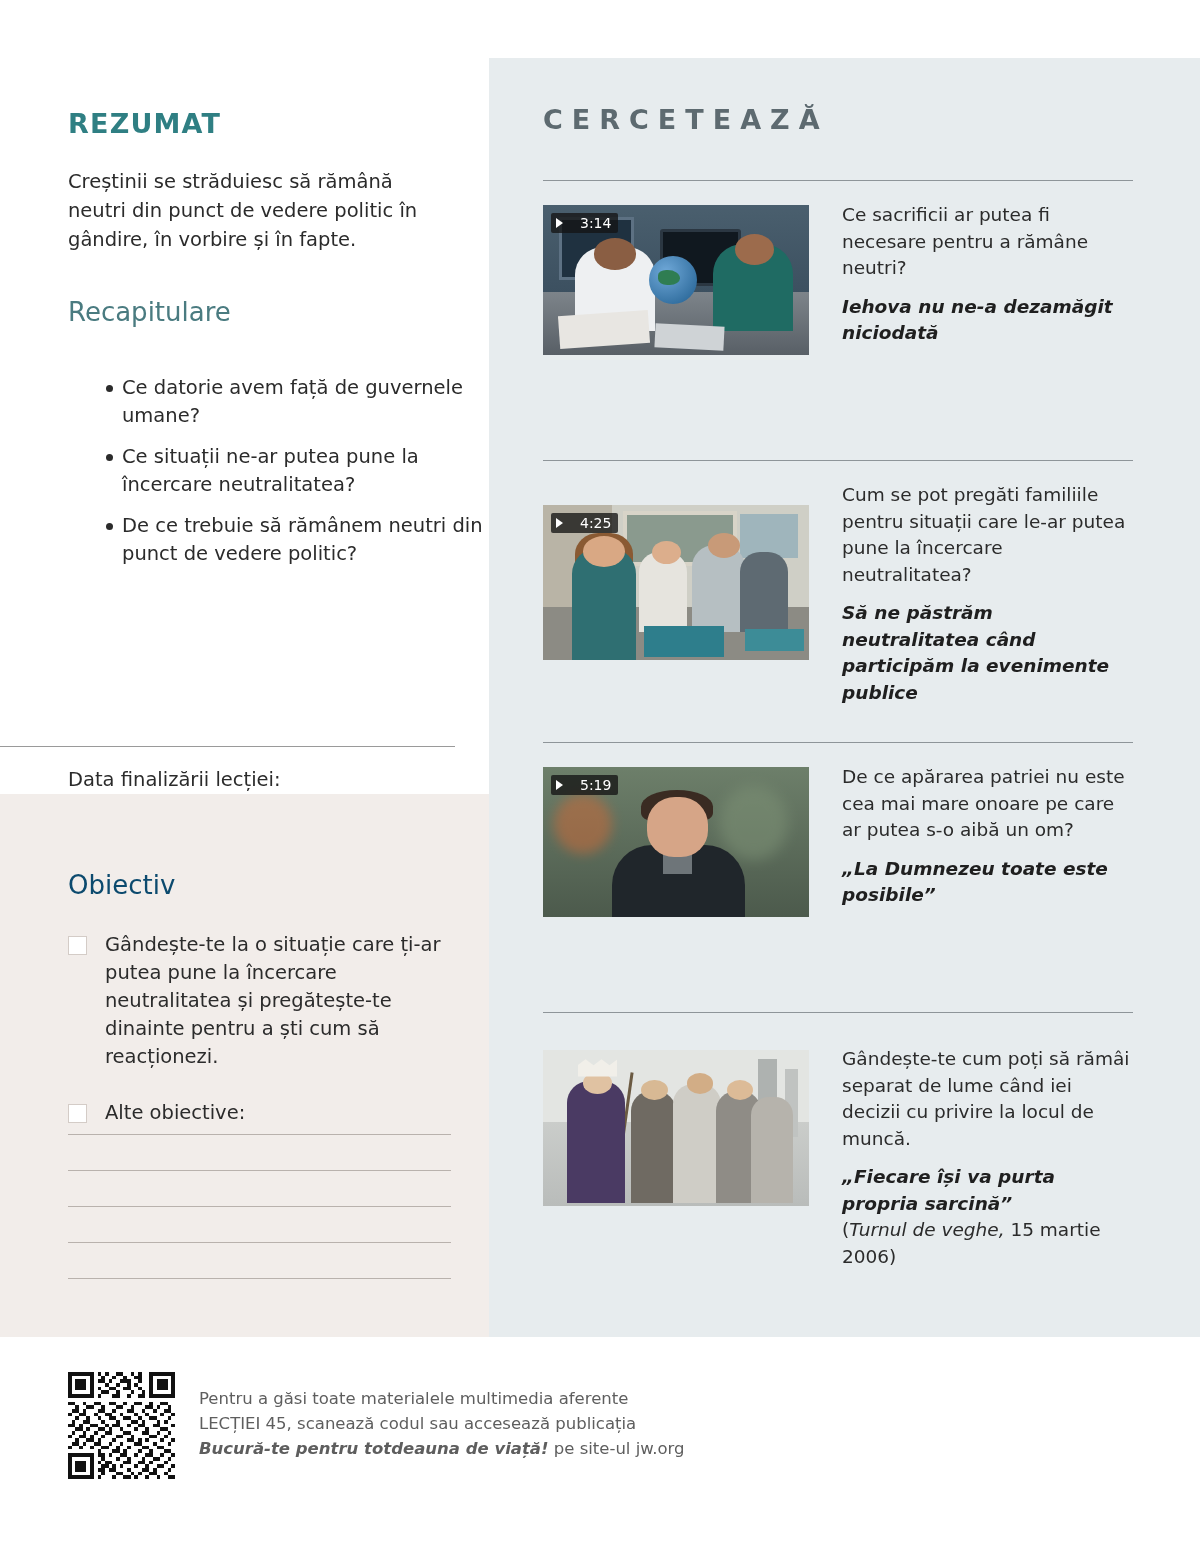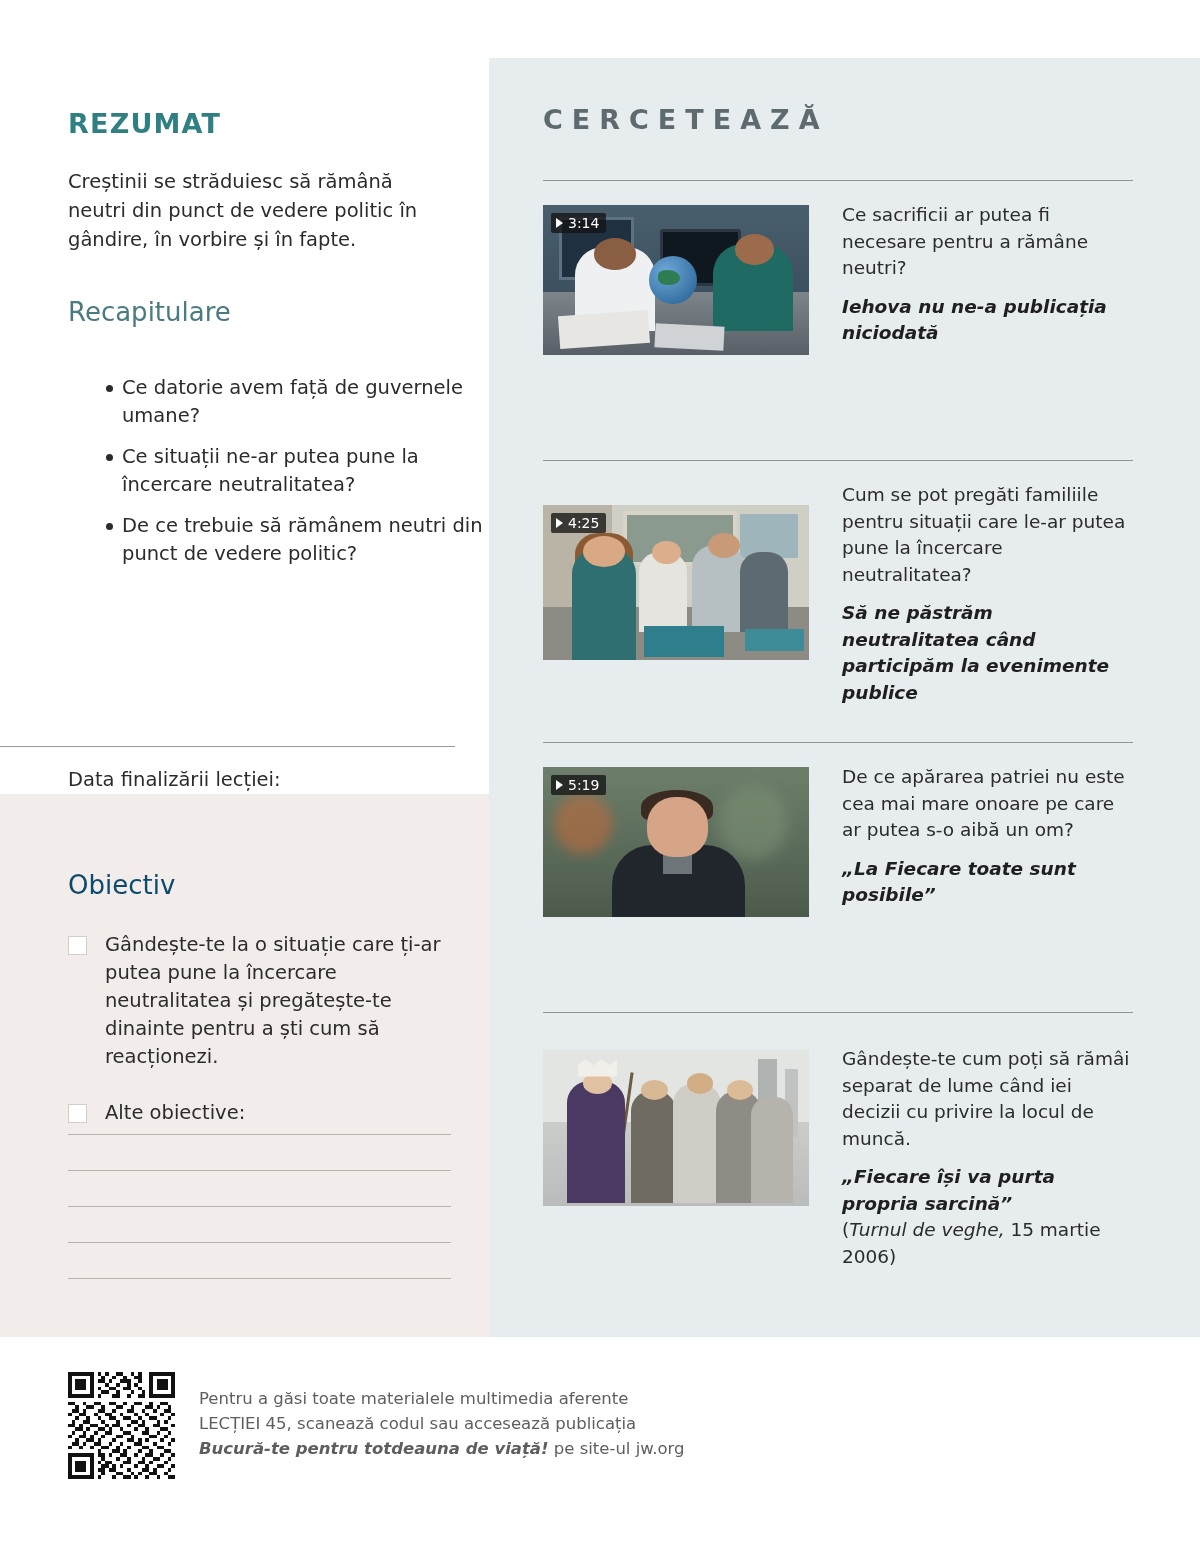--- a/index.html
+++ b/index.html
@@ -206,21 +206,21 @@
     top: 8px;
     height: 20px;
     padding: 0 7px 0 5px;
     background: rgba(20,20,20,0.78);
     color: #ffffff;
     font-size: 14px;
     line-height: 20px;
     border-radius: 2px;
     display: flex;
     align-items: center;
-    gap: 5px;
+    gap: 17px;
     z-index: 4;
   }
   .badge .tri {
     width: 0;
     height: 0;
     border-left: 7px solid #ffffff;
     border-top: 5px solid transparent;
     border-bottom: 5px solid transparent;
   }
   .entry-text {
@@ -398,21 +398,21 @@
         <div class="v1-papers"></div>
           <div class="v1-papers2"></div>
       </div>
       <div class="badge">
         <span class="tri"></span>
         <span>3:14</span>
       </div>
     </div>
     <div class="entry-text">
       <span class="q">Ce sacrificii ar putea fi necesare pentru a rămâne neutri?</span>
-      <span class="ref">Iehova nu ne-a publicația niciodată</span>
+      <span class="ref">Iehova nu ne-a dezamăgit niciodată</span>
     </div>
   </div>
 
   <div class="entry" style="top:460px;">
     <div class="divider"></div>
     <div class="thumb tall">
       <div class="art">
         <div class="v2-bg"></div>
           <div class="v2-wallL"></div>
           <div class="v2-board"></div>
@@ -452,21 +452,21 @@
         <div class="v3-hair"></div>
           <div class="v3-head"></div>
       </div>
       <div class="badge">
         <span class="tri"></span>
         <span>5:19</span>
       </div>
     </div>
     <div class="entry-text">
       <span class="q">De ce apărarea patriei nu este cea mai mare onoare pe care ar putea s-o aibă un om?</span>
-      <span class="ref">„La Fiecare toate sunt posibile”</span>
+      <span class="ref">„La Dumnezeu toate este posibile”</span>
     </div>
   </div>
 
   <div class="entry" style="top:1012px;">
     <div class="divider"></div>
     <div class="thumb" style="top:38px;height:156px;">
       <div class="art">
         <div class="v4-bg"></div>
           <div class="v4-sky"></div>
         <div class="v4-col"></div>

